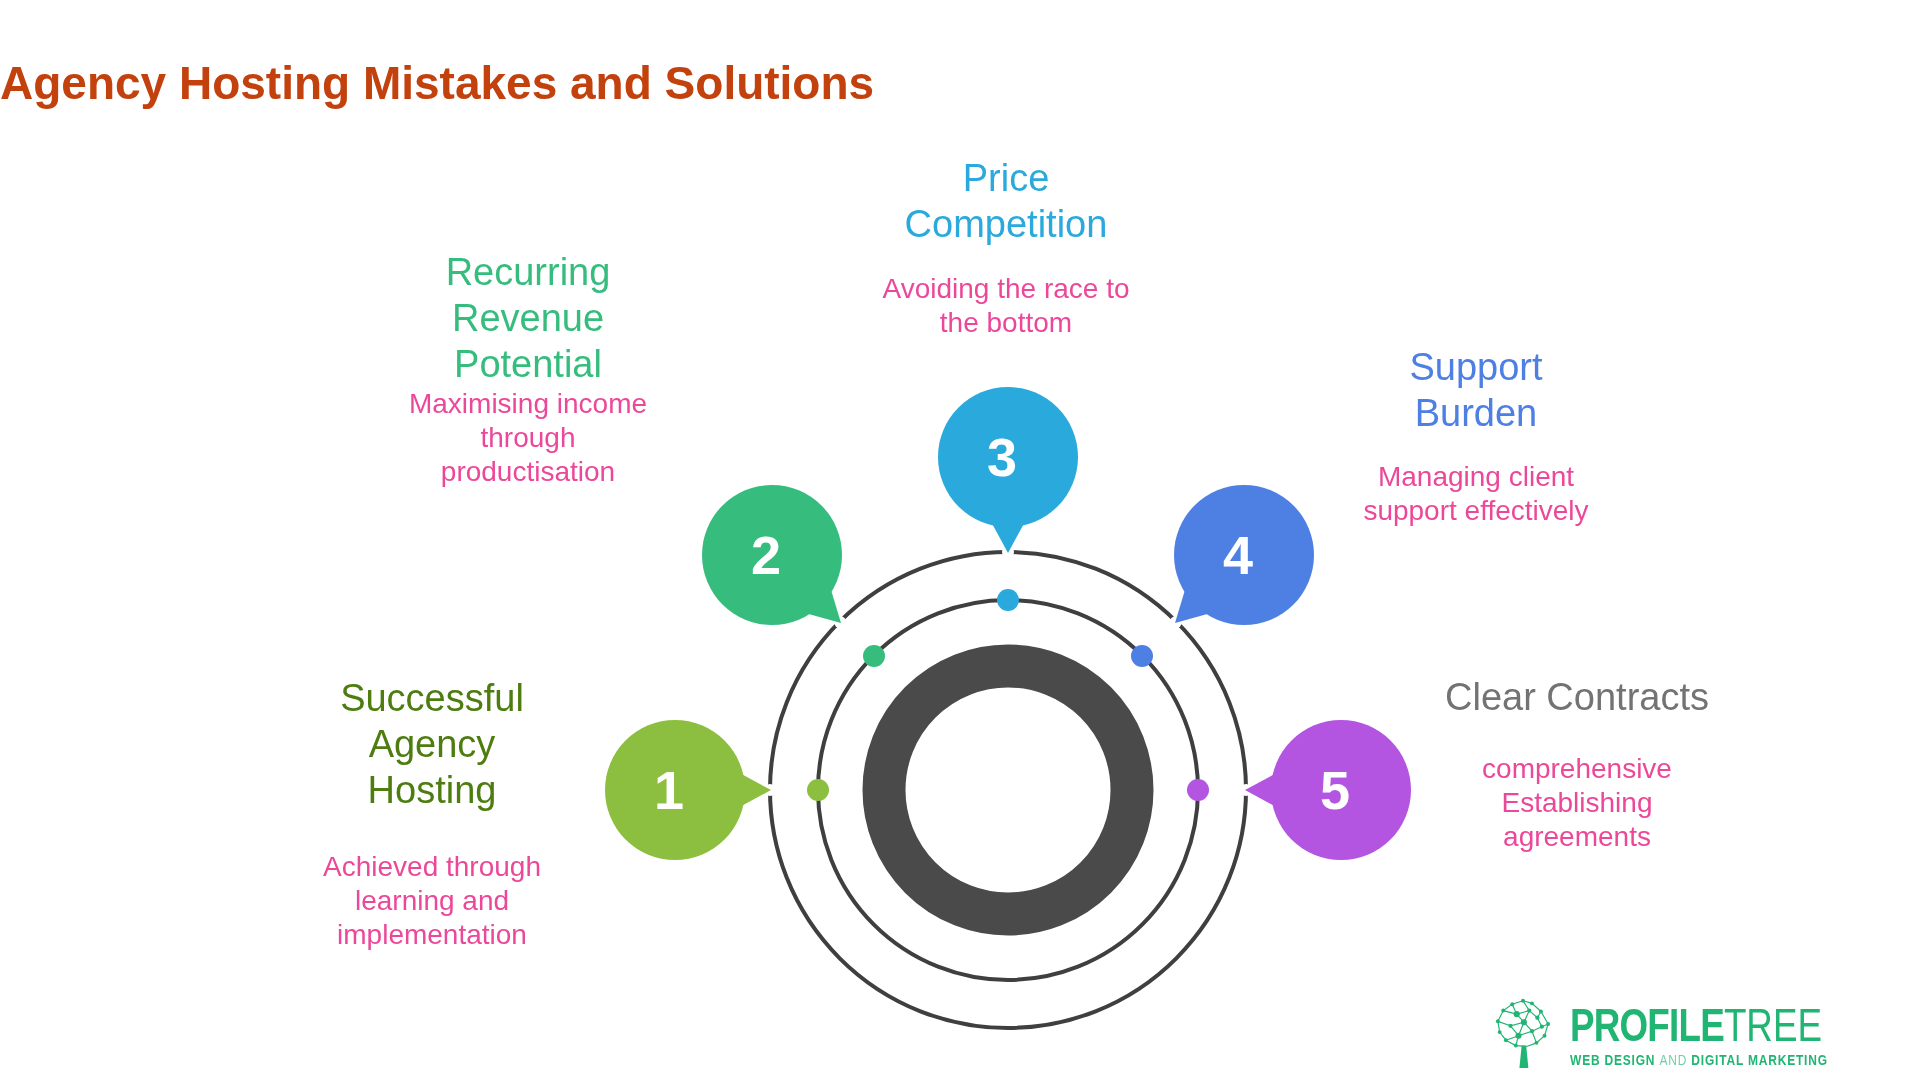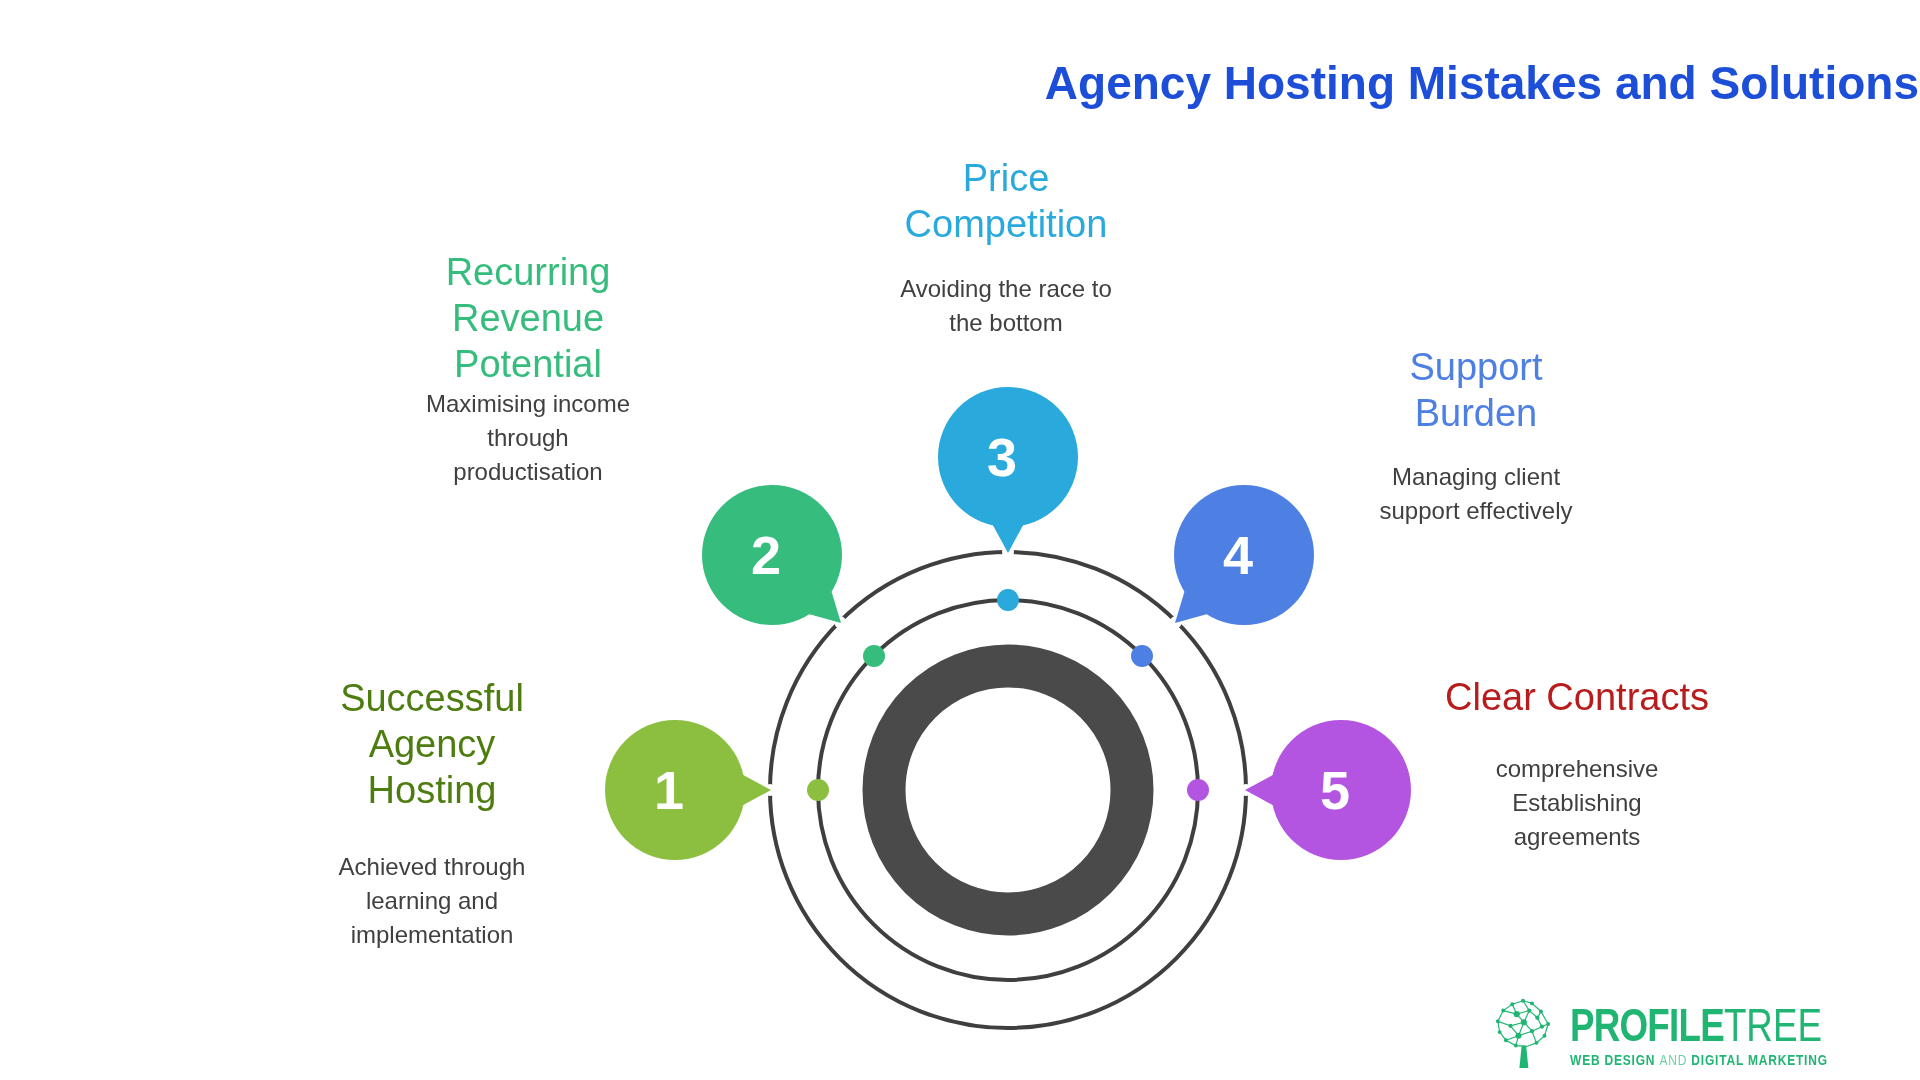--- a/index.html
+++ b/index.html
@@ -1,26 +1,26 @@
 <!DOCTYPE html>
 <html><head>
 <meta charset="utf-8">
 <style>
   html,body{margin:0;padding:0;background:#ffffff;}
   .canvas{
     position:relative;width:1920px;height:1080px;overflow:hidden;background:#ffffff;
     font-family:"Liberation Sans",sans-serif;
   }
   .title{
-    position:absolute;left:0;right:1px;top:56px;margin:0;
-    text-align:right;font-size:46px;font-weight:bold;color:#1d4ed8;letter-spacing:0px;
+    position:absolute;left:0;right:8px;top:56px;margin:0;
+    text-align:left;font-size:46px;font-weight:bold;color:#c2410c;letter-spacing:0px;
   }
   .tb{position:absolute;width:400px;text-align:center;}
   .tb .heading{font-size:38px;font-weight:normal;line-height:46px;}
-  .tb .body{font-size:24px;line-height:34px;color:#404040;}
+  .tb .body{font-size:28px;line-height:34px;color:#ec4899;}
   .tb div div{white-space:nowrap;}
   #tb1{left:232px;top:675px;} #tb1 .body{margin-top:37px;}
   #tb2{left:328px;top:249px;} #tb2 .body{}
   #tb3{left:806px;top:155px;} #tb3 .body{margin-top:25px;}
   #tb4{left:1276px;top:344px;} #tb4 .body{margin-top:24px;}
   #tb5{left:1377px;top:674px;} #tb5 .body{margin-top:32px;}
   svg.diagram{position:absolute;left:0;top:0;}
   svg text.bubble-num{
     font-family:"Liberation Sans",sans-serif;font-size:54px;font-weight:bold;fill:#ffffff;
     text-anchor:middle;
@@ -83,21 +83,21 @@
         <div>Support</div>
         <div>Burden</div>
       </div>
     <div class="body">
         <div>Managing client</div>
         <div>support effectively</div>
       </div>
   </div>
 
   <div class="tb" id="tb5">
-    <div class="heading" style="color: #b91c1c;">
+    <div class="heading" style="color: #737373;">
         <div>Clear Contracts</div>
       </div>
     <div class="body">
         <div>comprehensive</div>
         <div>Establishing</div>
         <div>agreements</div>
       </div>
   </div>
 
   <svg class="diagram" width="1920" height="1080" viewBox="0 0 1920 1080">

